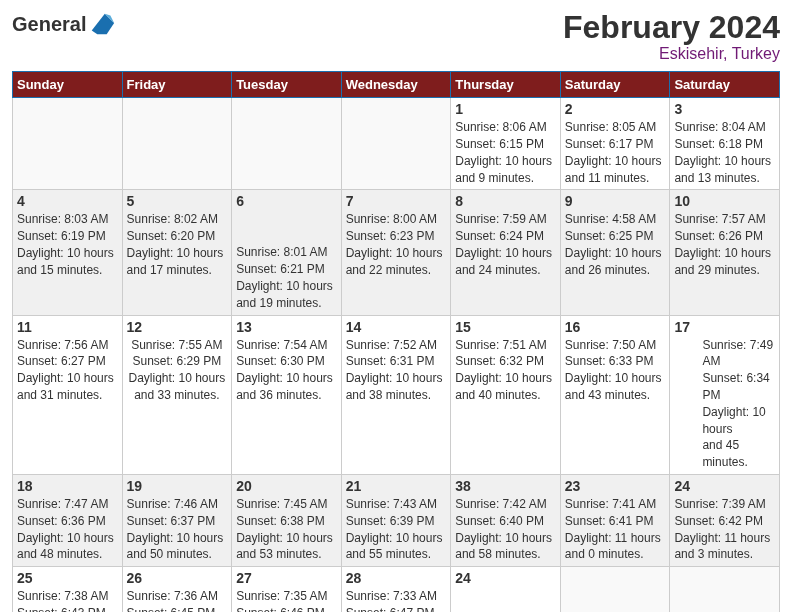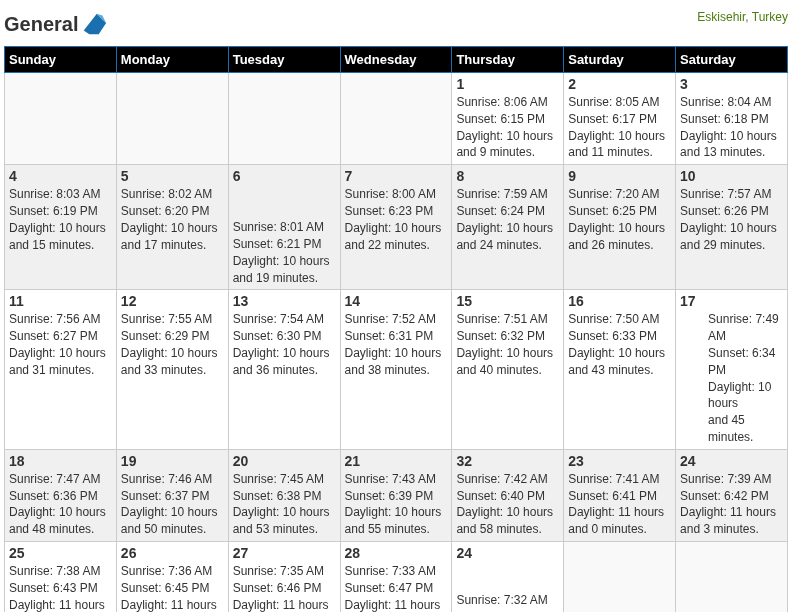--- a/index.html
+++ b/index.html
@@ -6,21 +6,21 @@
     body {
       width: 792px;
       height: 612px;
       font-family: Arial, sans-serif;
       background: #fff;
       overflow: hidden;
     }
     .page {
       width: 792px;
       height: 436px;
-      padding: 10px 4px;
+      padding: 10px 12px;
     }
     .header {
       display: flex;
       align-items: flex-start;
       justify-content: space-between;
       margin-bottom: 8px;
     }
     .logo-area {
       display: flex;
       align-items: center;
@@ -39,30 +39,30 @@
     .title-area {
       text-align: right;
     }
     .month-year {
       font-size: 32px;
       font-weight: bold;
       color: #333;
       line-height: 1.1;
     }
     .location {
-      font-size: 12px;
-      color: #4d7c0f;
+      font-size: 16px;
+      color: #701a75;
     }
     .calendar {
       width: 100%;
       border-collapse: collapse;
       table-layout: fixed;
     }
     .calendar th {
-      background: #000000;
+      background: #7f1d1d;
       color: #fff;
       font-size: 13px;
       font-weight: bold;
       padding: 5px 4px;
       text-align: left;
       border: 1px solid #1a6faf;
     }
     .calendar td {
       vertical-align: top;
       border: 1px solid #ccc;
@@ -100,29 +100,30 @@
         <div style="display:flex;align-items:center;">
           <span class="logo-general" style="font-size:20px;font-weight:bold;color:#333;">General</span>
           <svg class="logo-icon" viewBox="0 0 30 30" width="26" height="26">
             <polygon points="4,22 18,4 28,14 20,26 10,26" fill="#1a6faf"></polygon>
             <polygon points="18,4 28,14 24,6" fill="#5aaddb"></polygon>
           </svg>
         </div>
       </div>
     </div>
     <div class="title-area">
+      <div class="month-year">February 2024</div>
       <div class="location">Eskisehir, Turkey</div>
     </div>
   </div>
 
   <table class="calendar">
     <thead>
       <tr>
       <th>Sunday</th>
-          <th>Monday</th>
+          <th>Friday</th>
           <th>Tuesday</th>
           <th>Wednesday</th>
           <th>Thursday</th>
           <th>Saturday</th>
           <th>Saturday</th>
         </tr>
     </thead>
     <tbody id="calendar-body">
     <tr>
           <td class="empty"></td>
@@ -182,21 +183,21 @@
           </td>
           <td>
             <div class="day-number">8</div>
             <div class="day-info" style="white-space: pre-line;">Sunrise: 7:59 AM
 Sunset: 6:24 PM
 Daylight: 10 hours
 and 24 minutes.</div>
           </td>
           <td>
             <div class="day-number">9</div>
-            <div class="day-info" style="white-space: pre-line;">Sunrise: 7:20 AM
+            <div class="day-info" style="white-space: pre-line;">Sunrise: 4:58 AM
 Sunset: 6:25 PM
 Daylight: 10 hours
 and 26 minutes.</div>
           </td>
           <td>
             <div class="day-number">10</div>
             <div class="day-info" style="white-space: pre-line;">Sunrise: 7:57 AM
 Sunset: 6:26 PM
 Daylight: 10 hours
 and 29 minutes.</div>
@@ -205,21 +206,21 @@
         <tr>
           <td>
             <div class="day-number">11</div>
             <div class="day-info" style="white-space: pre-line;">Sunrise: 7:56 AM
 Sunset: 6:27 PM
 Daylight: 10 hours
 and 31 minutes.</div>
           </td>
           <td>
             <div class="day-number">12</div>
-            <div class="day-info" style="white-space: pre-line;">Sunrise: 7:55 AM
+            <div class="day-info" style="white-space: pre-line; text-align: center;">Sunrise: 7:55 AM
 Sunset: 6:29 PM
 Daylight: 10 hours
 and 33 minutes.</div>
           </td>
           <td>
             <div class="day-number">13</div>
             <div class="day-info" style="white-space: pre-line;">Sunrise: 7:54 AM
 Sunset: 6:30 PM
 Daylight: 10 hours
 and 36 minutes.</div>
@@ -276,21 +277,21 @@
 and 53 minutes.</div>
           </td>
           <td>
             <div class="day-number">21</div>
             <div class="day-info" style="white-space: pre-line;">Sunrise: 7:43 AM
 Sunset: 6:39 PM
 Daylight: 10 hours
 and 55 minutes.</div>
           </td>
           <td>
-            <div class="day-number">32</div>
+            <div class="day-number">38</div>
             <div class="day-info" style="white-space: pre-line;">Sunrise: 7:42 AM
 Sunset: 6:40 PM
 Daylight: 10 hours
 and 58 minutes.</div>
           </td>
           <td>
             <div class="day-number">23</div>
             <div class="day-info" style="white-space: pre-line;">Sunrise: 7:41 AM
 Sunset: 6:41 PM
 Daylight: 11 hours

